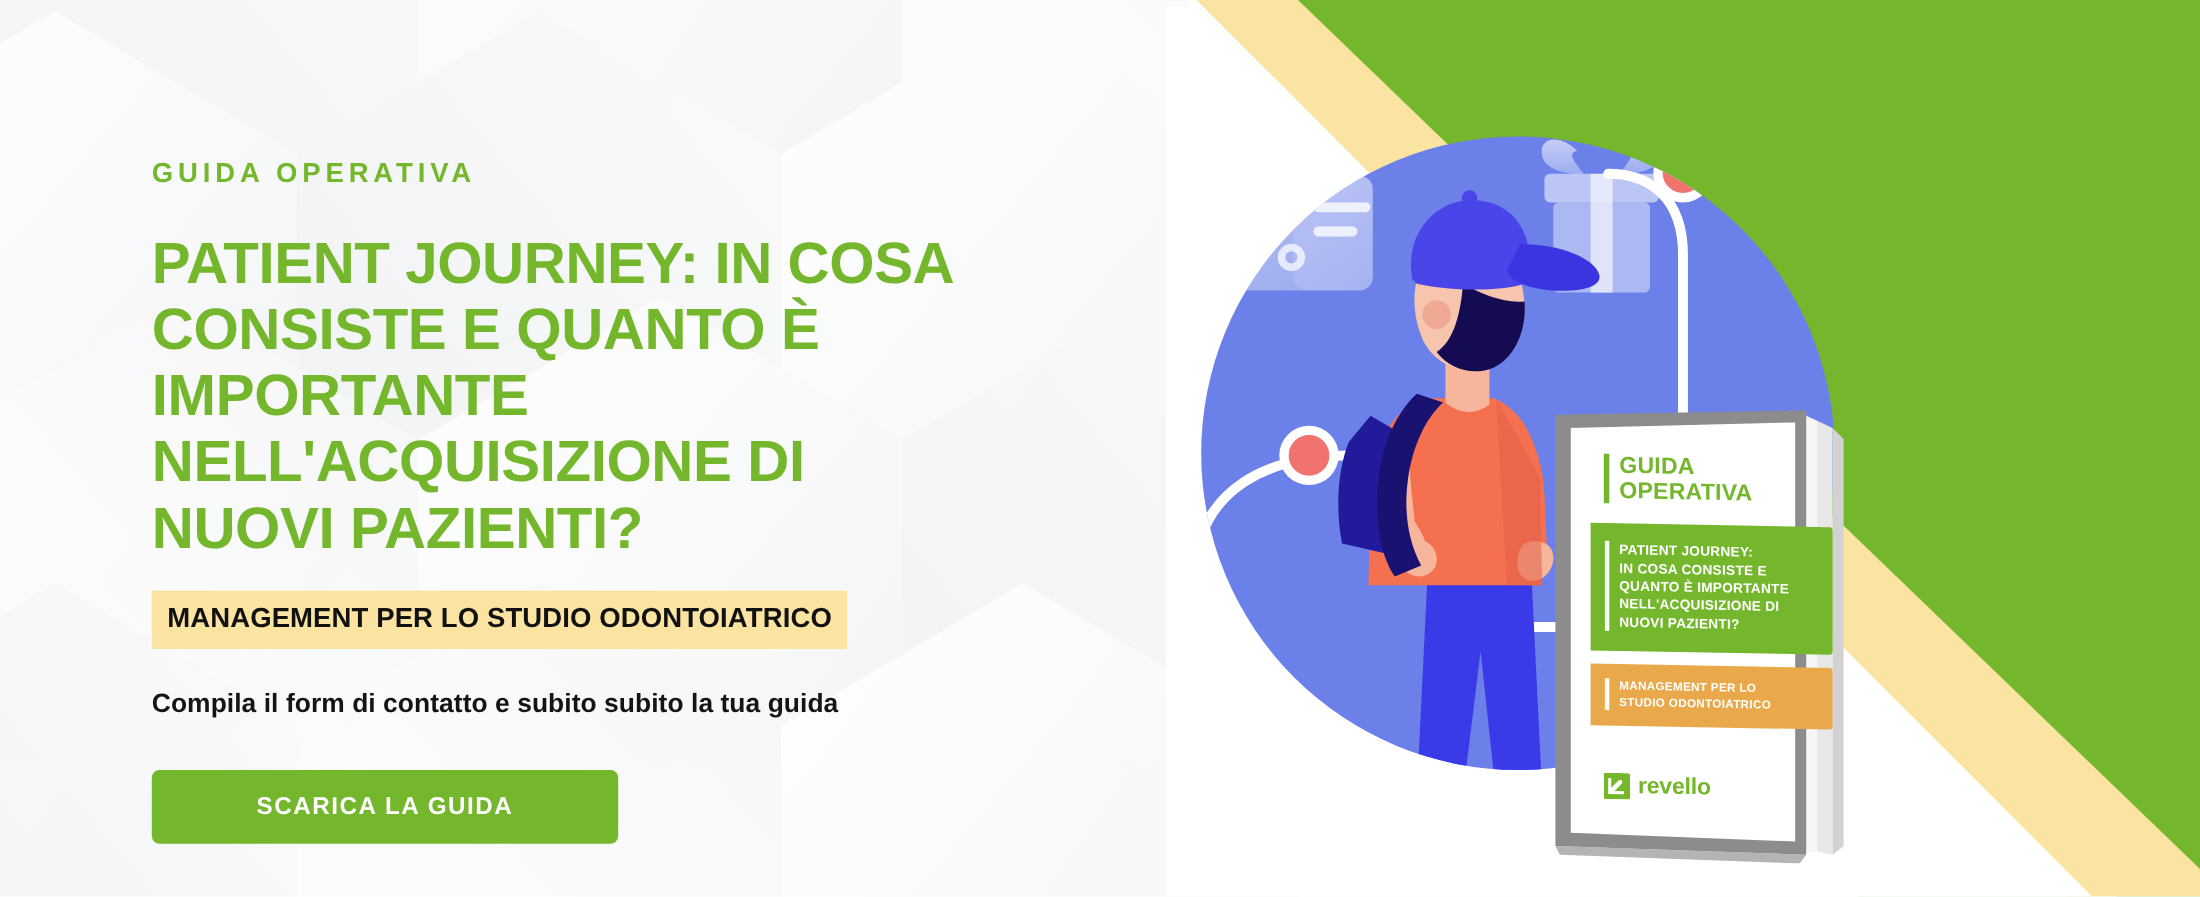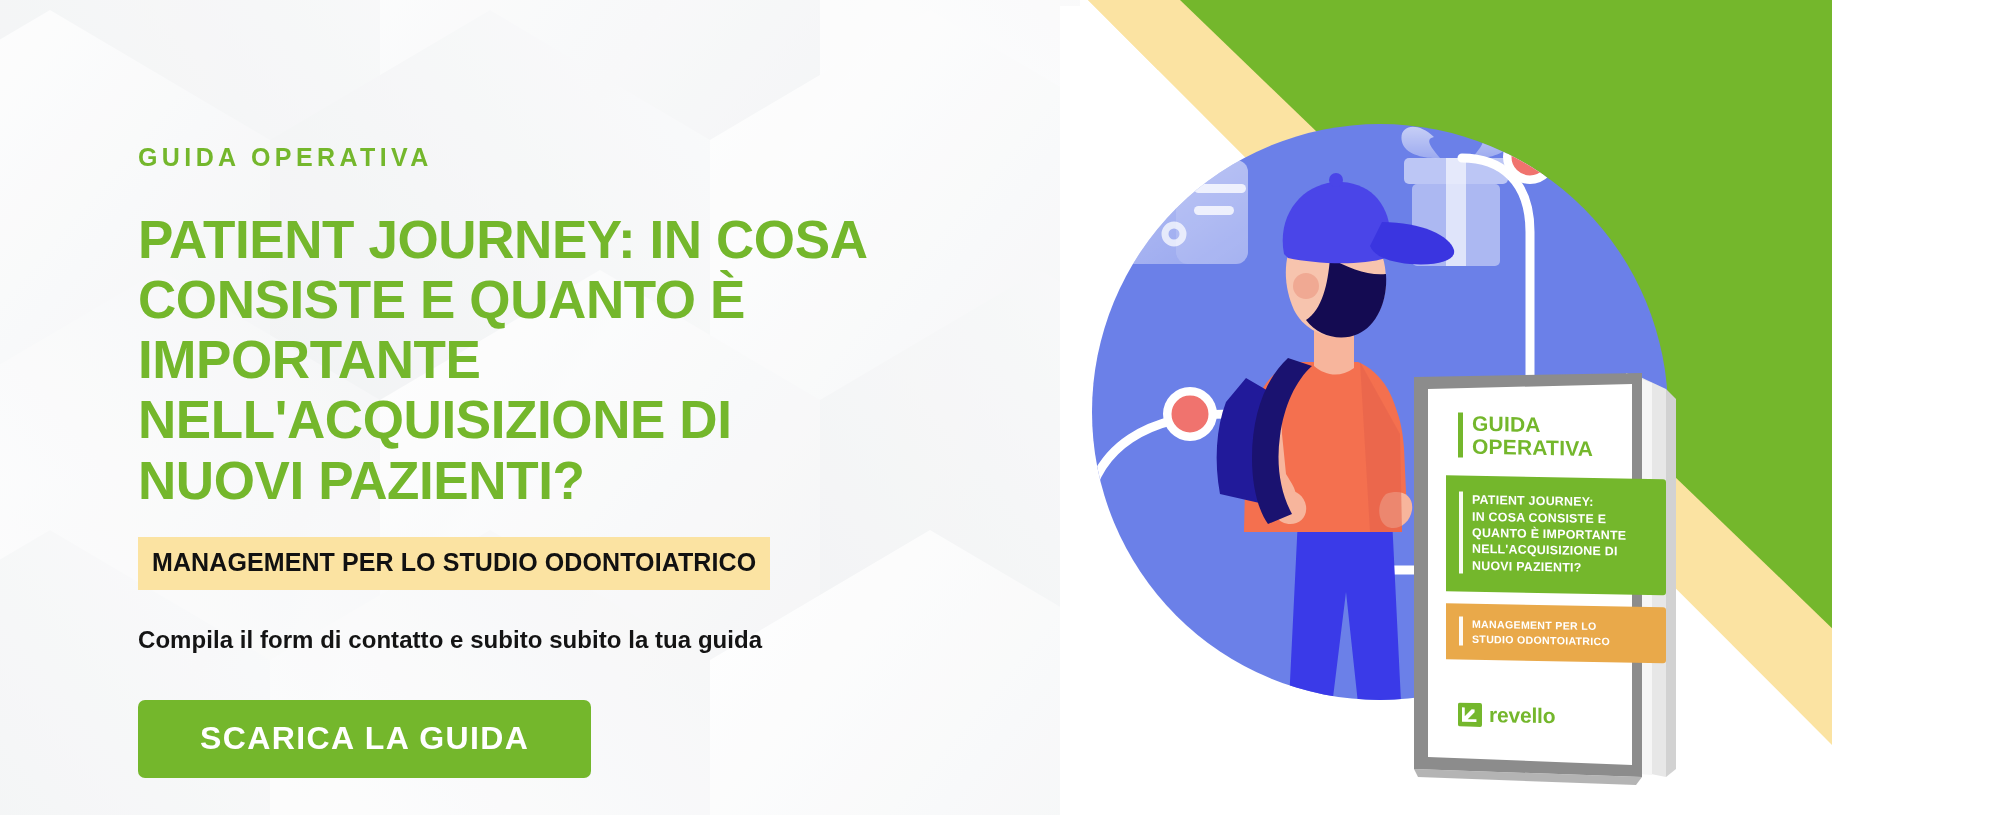--- a/index.html
+++ b/index.html
@@ -6,21 +6,21 @@
   html,body { width:2000px; height:815px; overflow:hidden; }
   body {
     font-family:"Liberation Sans", sans-serif;
     background:#ffffff;
     position:relative;
   }
 
   
   #stage {
     position:relative;
-    width:1832px; height:815px;
+    width:2000px; height:815px;
     overflow:hidden;
     background:#fafafa;
   }
 
   
   .hex-bg {
     position:absolute; left:0; top:0;
     width:1180px; height:815px;
     background:
       linear-gradient(125deg, #ffffff 0%, #f4f5f6 38%, #ffffff 60%, #f1f2f3 100%);
@@ -75,21 +75,21 @@
     font-size:24px;
     font-weight:700;
     color:#141414;
     margin-bottom:46px;
     letter-spacing:0.05px;
   }
   .cta {
     display:inline-block;
     background:#74b72c;
     color:#ffffff;
-    font-size:32px;
+    font-size:22px;
     font-weight:600;
     letter-spacing:1.4px;
     border:none;
     border-radius:7px;
     padding:20px 62px 21px 62px;
     cursor:pointer;
     text-align:center;
     min-width:424px;
   }
 

